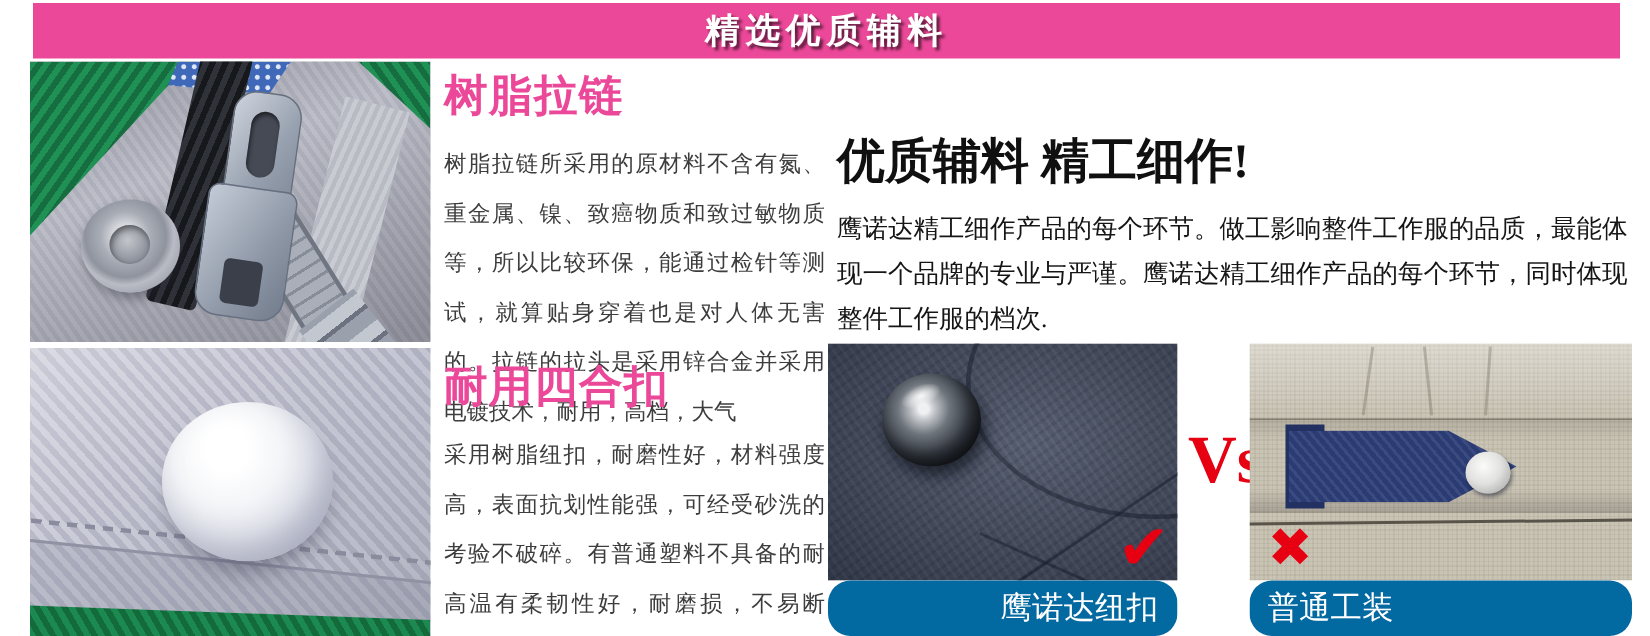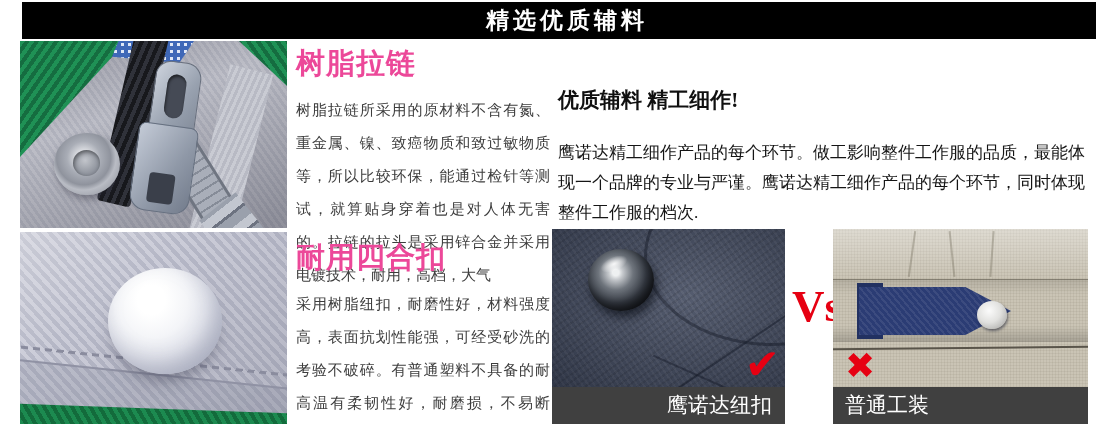--- a/index.html
+++ b/index.html
@@ -1,21 +1,21 @@
 <!DOCTYPE html>
 <html><head>
 <meta charset="utf-8">
 <style>
   html,body{margin:0;padding:0;background:#fff;}
   #canvas{position:relative;width:1100px;height:424px;background:#fff;overflow:hidden;
           font-family:"Liberation Sans", sans-serif;}
 
   
-  .top-bar{position:absolute;left:22px;top:2px;width:1058px;height:37px;background:#000000;
-           display:flex;align-items:center;justify-content:center;padding-left:16px;}
+  .top-bar{position:absolute;left:22px;top:2px;width:1058px;height:37px;background:#ec4899;
+           display:flex;align-items:center;justify-content:center;}
   .top-bar span{color:#fff;font-weight:bold;font-size:23px;letter-spacing:4px;
                 text-shadow:2px 2px 2px rgba(0,0,0,.65);}
 
   
   .photo{position:absolute;overflow:hidden;}
   .abs{position:absolute;}
 
   
   #photo-zipper{left:20px;top:41px;width:267px;height:187px;
     background:repeating-linear-gradient(55deg,#b6b7c1 0 3px,#a8aab6 3px 6px);}
@@ -96,35 +96,35 @@
   .bad-loop{left:24px;top:54px;width:26px;height:56px;background:#223161;}
   .bad-tab{left:26px;top:58px;width:152px;height:48px;background-color:#2b3c74;
     clip-path:polygon(0 0,70% 0,100% 50%,70% 100%,0 100%);
     background-image:repeating-linear-gradient(50deg,rgba(255,255,255,.08) 0 2px,rgba(0,0,0,0) 2px 5px);}
   .bad-snap{left:144px;top:72px;width:30px;height:28px;border-radius:50%;
     background:radial-gradient(circle at 40% 35%,#fbfbfb,#e1e1df 46%,#b6b6b4 80%,#8f8f8d);
     box-shadow:1px 2px 3px rgba(10,15,40,.5);}
   .mark{position:absolute;color:#e60012;line-height:1;font-family:"DejaVu Sans",sans-serif;}
   .check{right:5px;bottom:38px;font-size:42px;}
   .cross{left:12px;bottom:40px;font-size:36px;font-weight:bold;}
-  .label-bar{position:absolute;left:0;bottom:0;width:100%;height:37px;background:#404040;}
+  .label-bar{position:absolute;left:0;bottom:0;width:100%;height:37px;background:#0369a1;border-radius:15px;}
   .label-bar span{display:block;color:#fff;font-family:"Liberation Serif",serif;
     font-size:21px;line-height:37px;}
   #photo-good .label-bar span{text-align:right;padding-right:13px;}
   #photo-bad .label-bar span{text-align:left;padding-left:12px;}
   .vs{position:absolute;left:792px;top:284px;color:#e60012;font-family:"Liberation Serif",serif;
       font-weight:bold;font-size:45px;line-height:1;}
 
   
   .red-head{position:absolute;left:296px;color:#ec4899;font-weight:bold;font-size:29px;letter-spacing:1px;}
   #head-zipper{top:44px;} #head-snap{top:238px;}
   .col-body{position:absolute;left:296px;width:254px;font-size:15px;line-height:33px;color:#3d3d3d;text-align:justify;}
   #body-zipper{top:93px;} #body-snap{top:287px;}
   .q-head{position:absolute;left:558px;top:86px;color:#101010;font-family:"Liberation Serif",serif;
-          font-weight:bold;font-size:21px;}
+          font-weight:bold;font-size:32px;}
   .q-body{position:absolute;left:558px;top:138px;width:536px;color:#151515;
           font-family:"Liberation Serif",serif;font-size:17px;line-height:30px;}
 </style>
 </head>
 <body>
 
 <div id="canvas">
 
   <div class="top-bar">
     <span>精选优质辅料</span>

